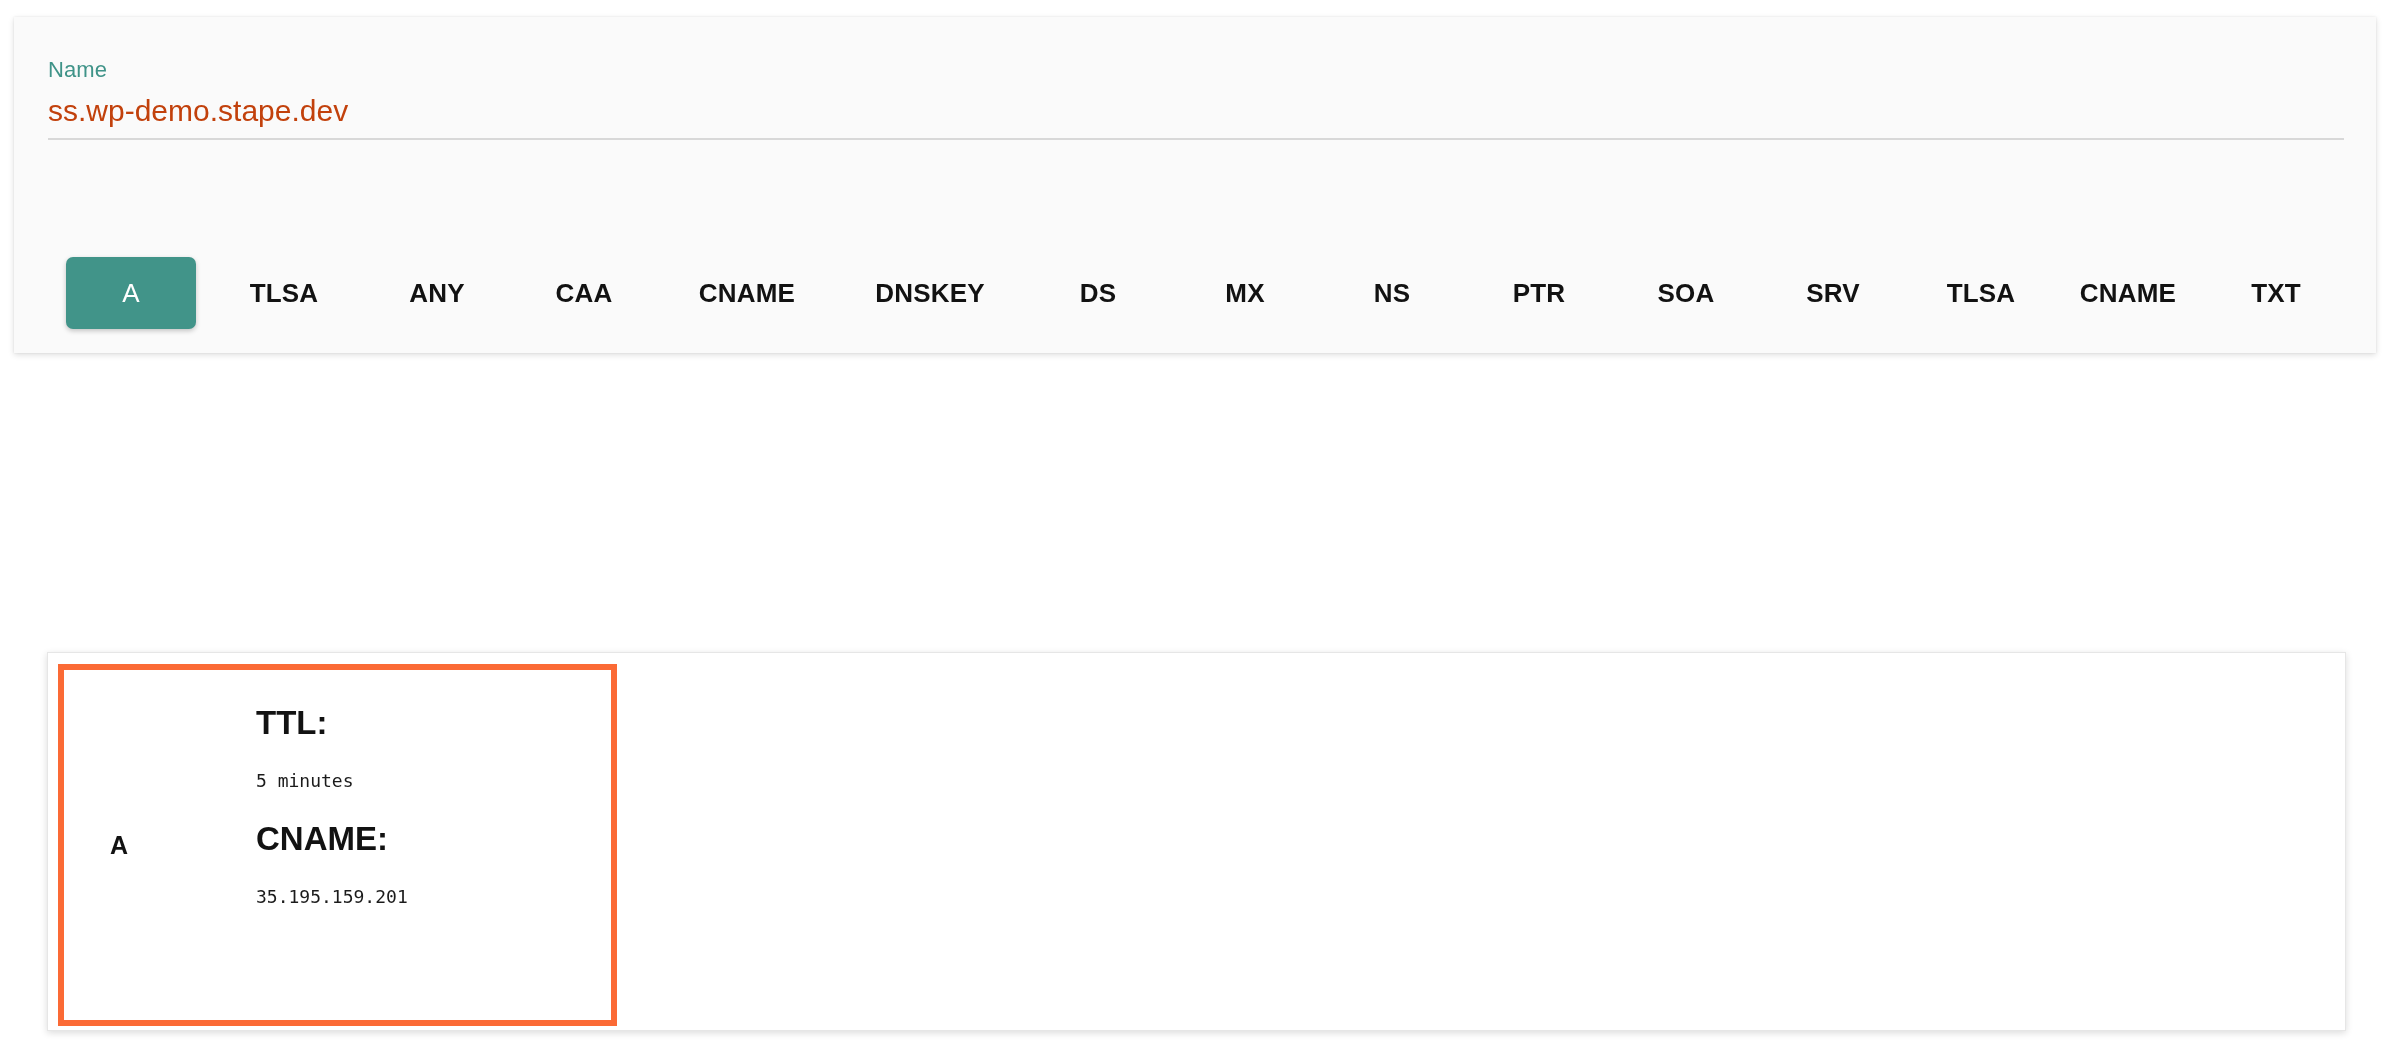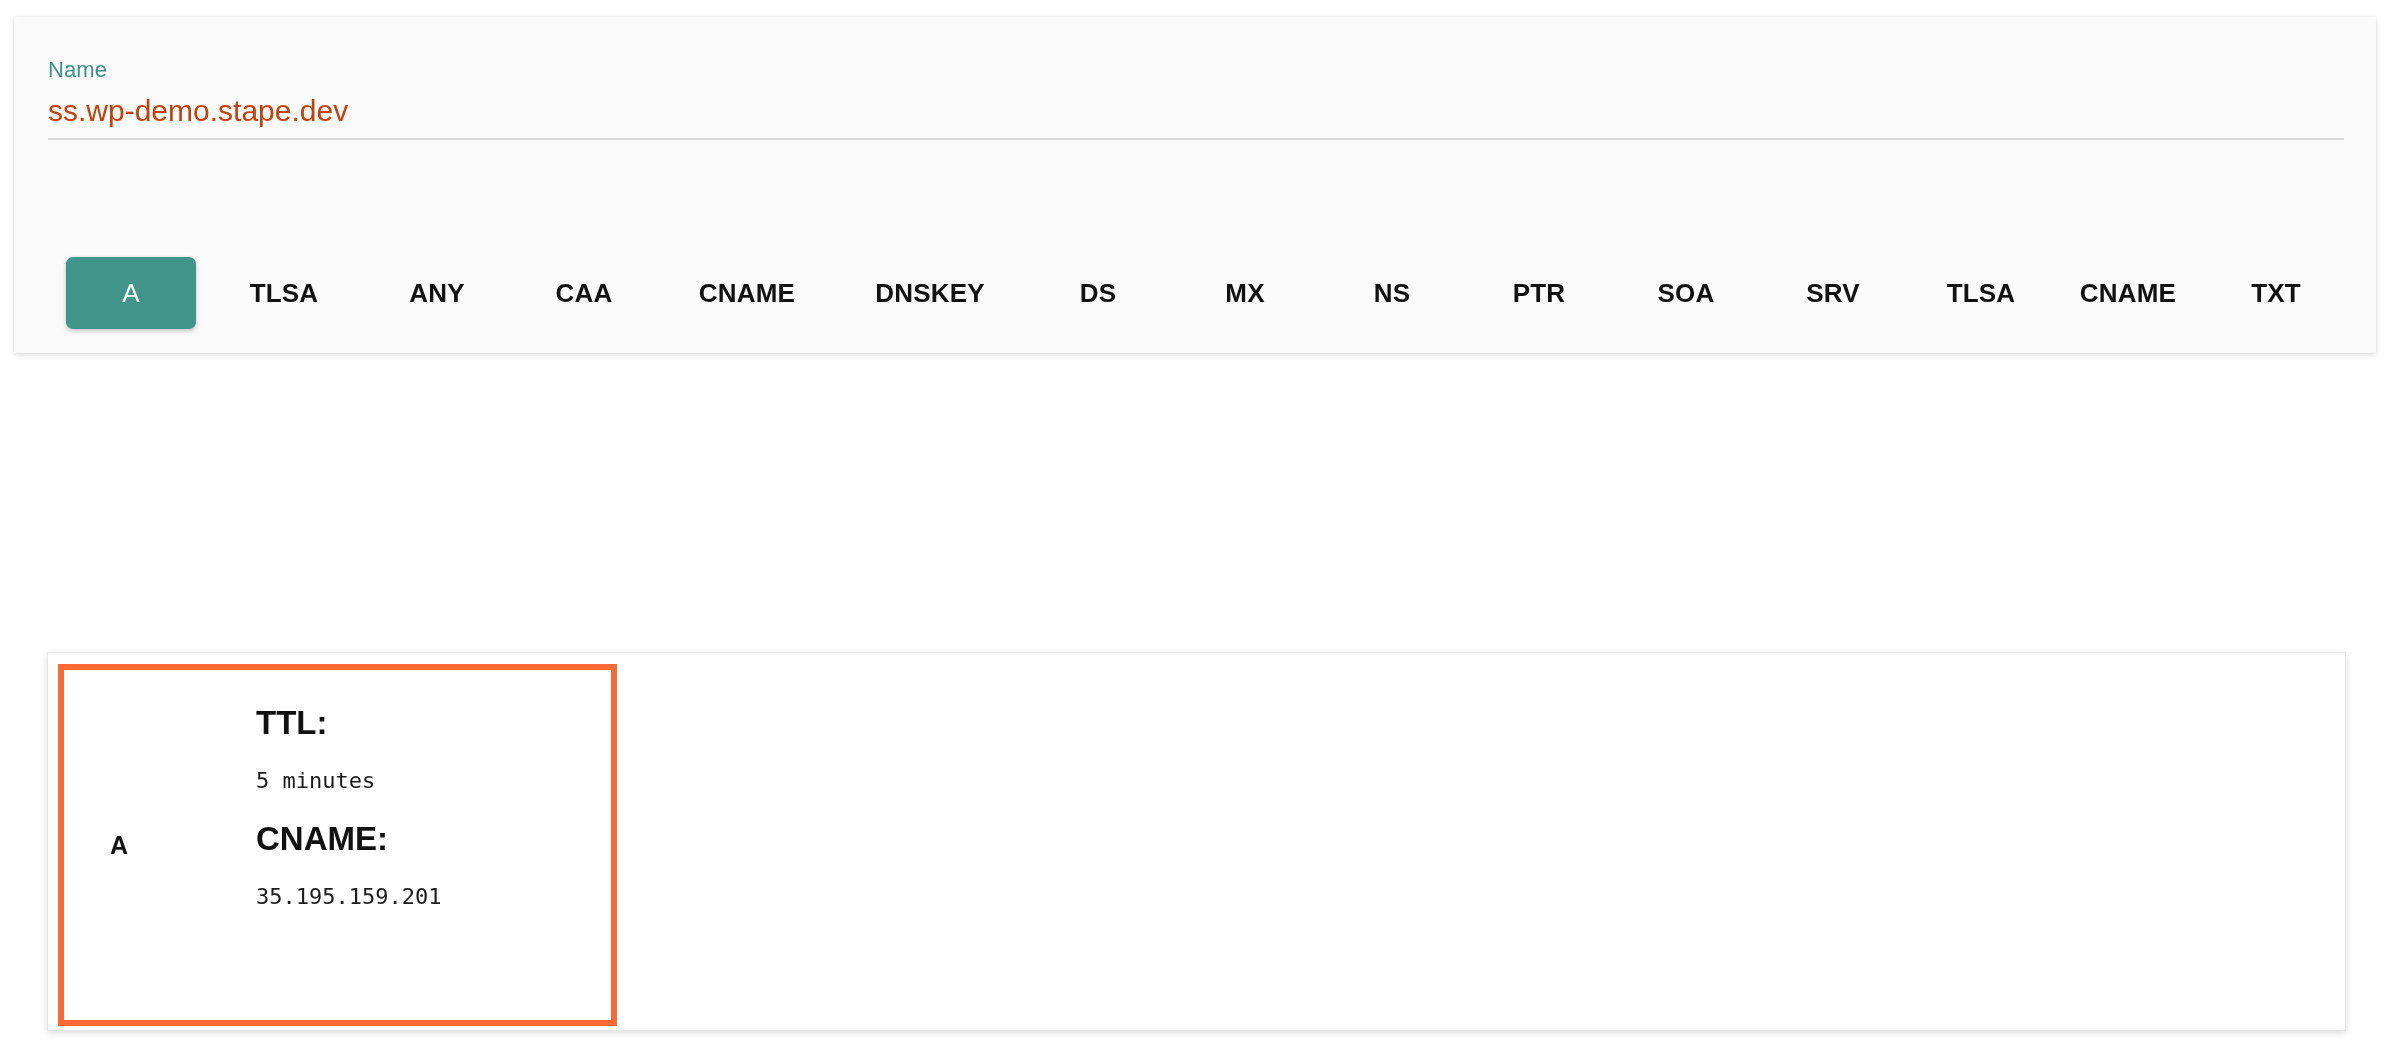--- a/index.html
+++ b/index.html
@@ -131,21 +131,21 @@
   }
   .rec-key {
     font-size: 33px;
     font-weight: bold;
     color: #121212;
     line-height: 30px;
     margin-bottom: 28px;
   }
   .rec-val {
     font-family: "DejaVu Sans Mono", monospace;
-    font-size: 22px;
+    font-size: 18px;
     color: #1b1b1b;
     line-height: 30px;
     margin-bottom: 28px;
     white-space: nowrap;
   }
   .rec-val:last-child { margin-bottom: 0; }
 </style>
 </head>
 <body>
 

